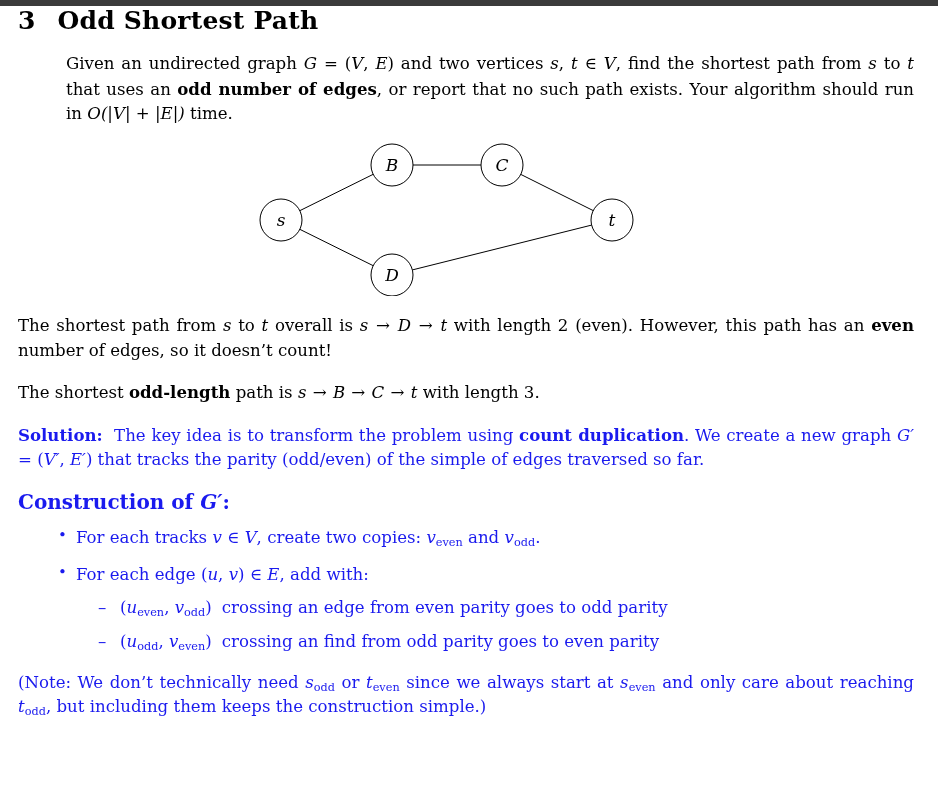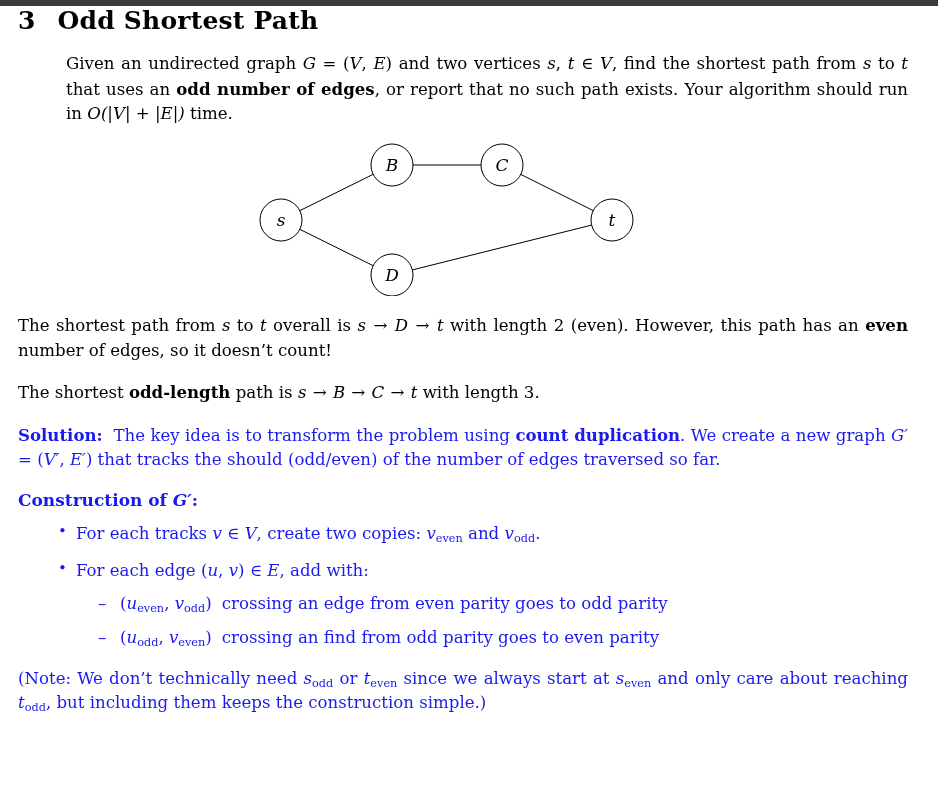--- a/index.html
+++ b/index.html
@@ -13,21 +13,21 @@
     overflow: hidden;
     font-family: "DejaVu Serif", serif;
     color: #000000;
   }
   .topbar {
     height: 6px;
     width: 100%;
     background: #3b3b3b;
   }
   .page {
-    padding: 0 30px 0 18px;
+    padding: 0 24px 0 18px;
     position: relative;
   }
   h1.section-title {
     font-family: "DejaVu Serif", serif;
     font-size: 25px;
     font-weight: bold;
     margin: 2px 0 0 0;
     letter-spacing: 0.2px;
     line-height: 1.05;
   }
@@ -89,21 +89,21 @@
     line-height: 1.45;
     margin-bottom: 9px;
   }
   ul.dashes > li > .dash {
     position: absolute;
     left: -22px;
     top: 0;
   }
   .gap { display: inline-block; width: 10px; }
   .constr-head {
-    font-size: 17px;
+    font-size: 20px;
     font-weight: bold;
     margin: 18px 0 0 0;
   }
 </style>
 </head>
 <body>
 
 <div class="topbar"></div>
 
 <div class="page">
@@ -146,21 +146,21 @@
             <text x="594" y="90" text-anchor="middle" font-family="&quot;DejaVu Serif&quot;, serif" font-style="italic" font-size="17" fill="#000000">t</text>
           </g>
         </g>
     </svg>
   </div>
 
   <p class="para"><span>The shortest path from </span><span class="math">s</span><span> to </span><span class="math">t</span><span> overall is </span><span class="math">s</span><span class="arrow"> → </span><span class="math">D</span><span class="arrow"> → </span><span class="math">t</span><span> with length 2 (even). However, this path has an </span><b>even</b><span> number of edges, so it doesn’t count!</span></p>
 
   <p class="para"><span>The shortest </span><b>odd-length</b><span> path is </span><span class="math">s</span><span class="arrow"> → </span><span class="math">B</span><span class="arrow"> → </span><span class="math">C</span><span class="arrow"> → </span><span class="math">t</span><span> with length 3.</span></p>
 
-  <p class="para blue"><b>Solution:</b>&nbsp;&nbsp;<span>The key idea is to transform the problem using </span><b>count duplication</b><span>. We create a new graph </span><span class="math">G′</span><span> = (</span><span class="math">V′</span><span>, </span><span class="math">E′</span><span>) that tracks the should (odd/even) of the number of edges traversed so far.</span></p>
+  <p class="para blue"><b>Solution:</b>&nbsp;&nbsp;<span>The key idea is to transform the problem using </span><b>count duplication</b><span>. We create a new graph </span><span class="math">G′</span><span> = (</span><span class="math">V′</span><span>, </span><span class="math">E′</span><span>) that tracks the parity (odd/even) of the simple of edges traversed so far.</span></p>
 
   <p class="constr-head blue"><span>Construction of </span><span class="math">G′</span><span>:</span></p>
 
   <ul class="bullets blue">
     <li><span class="bullet">•</span><span>For each tracks </span><span class="math">v</span><span> ∈ </span><span class="math">V</span><span>, create two copies: </span><span class="math">v</span><sub>even</sub><span> and </span><span class="math">v</span><sub>odd</sub><span>.</span></li>
 
     <li><span class="bullet">•</span><span>For each edge (</span><span class="math">u</span><span>, </span><span class="math">v</span><span>) ∈ </span><span class="math">E</span><span>, add with:</span>
 
       <ul class="dashes">
         <li><span class="dash">–</span><span>(</span><span class="math">u</span><sub>even</sub><span>, </span><span class="math">v</span><sub>odd</sub><span>)</span><span class="gap"></span><span>crossing an edge from even parity goes to odd parity</span></li>

